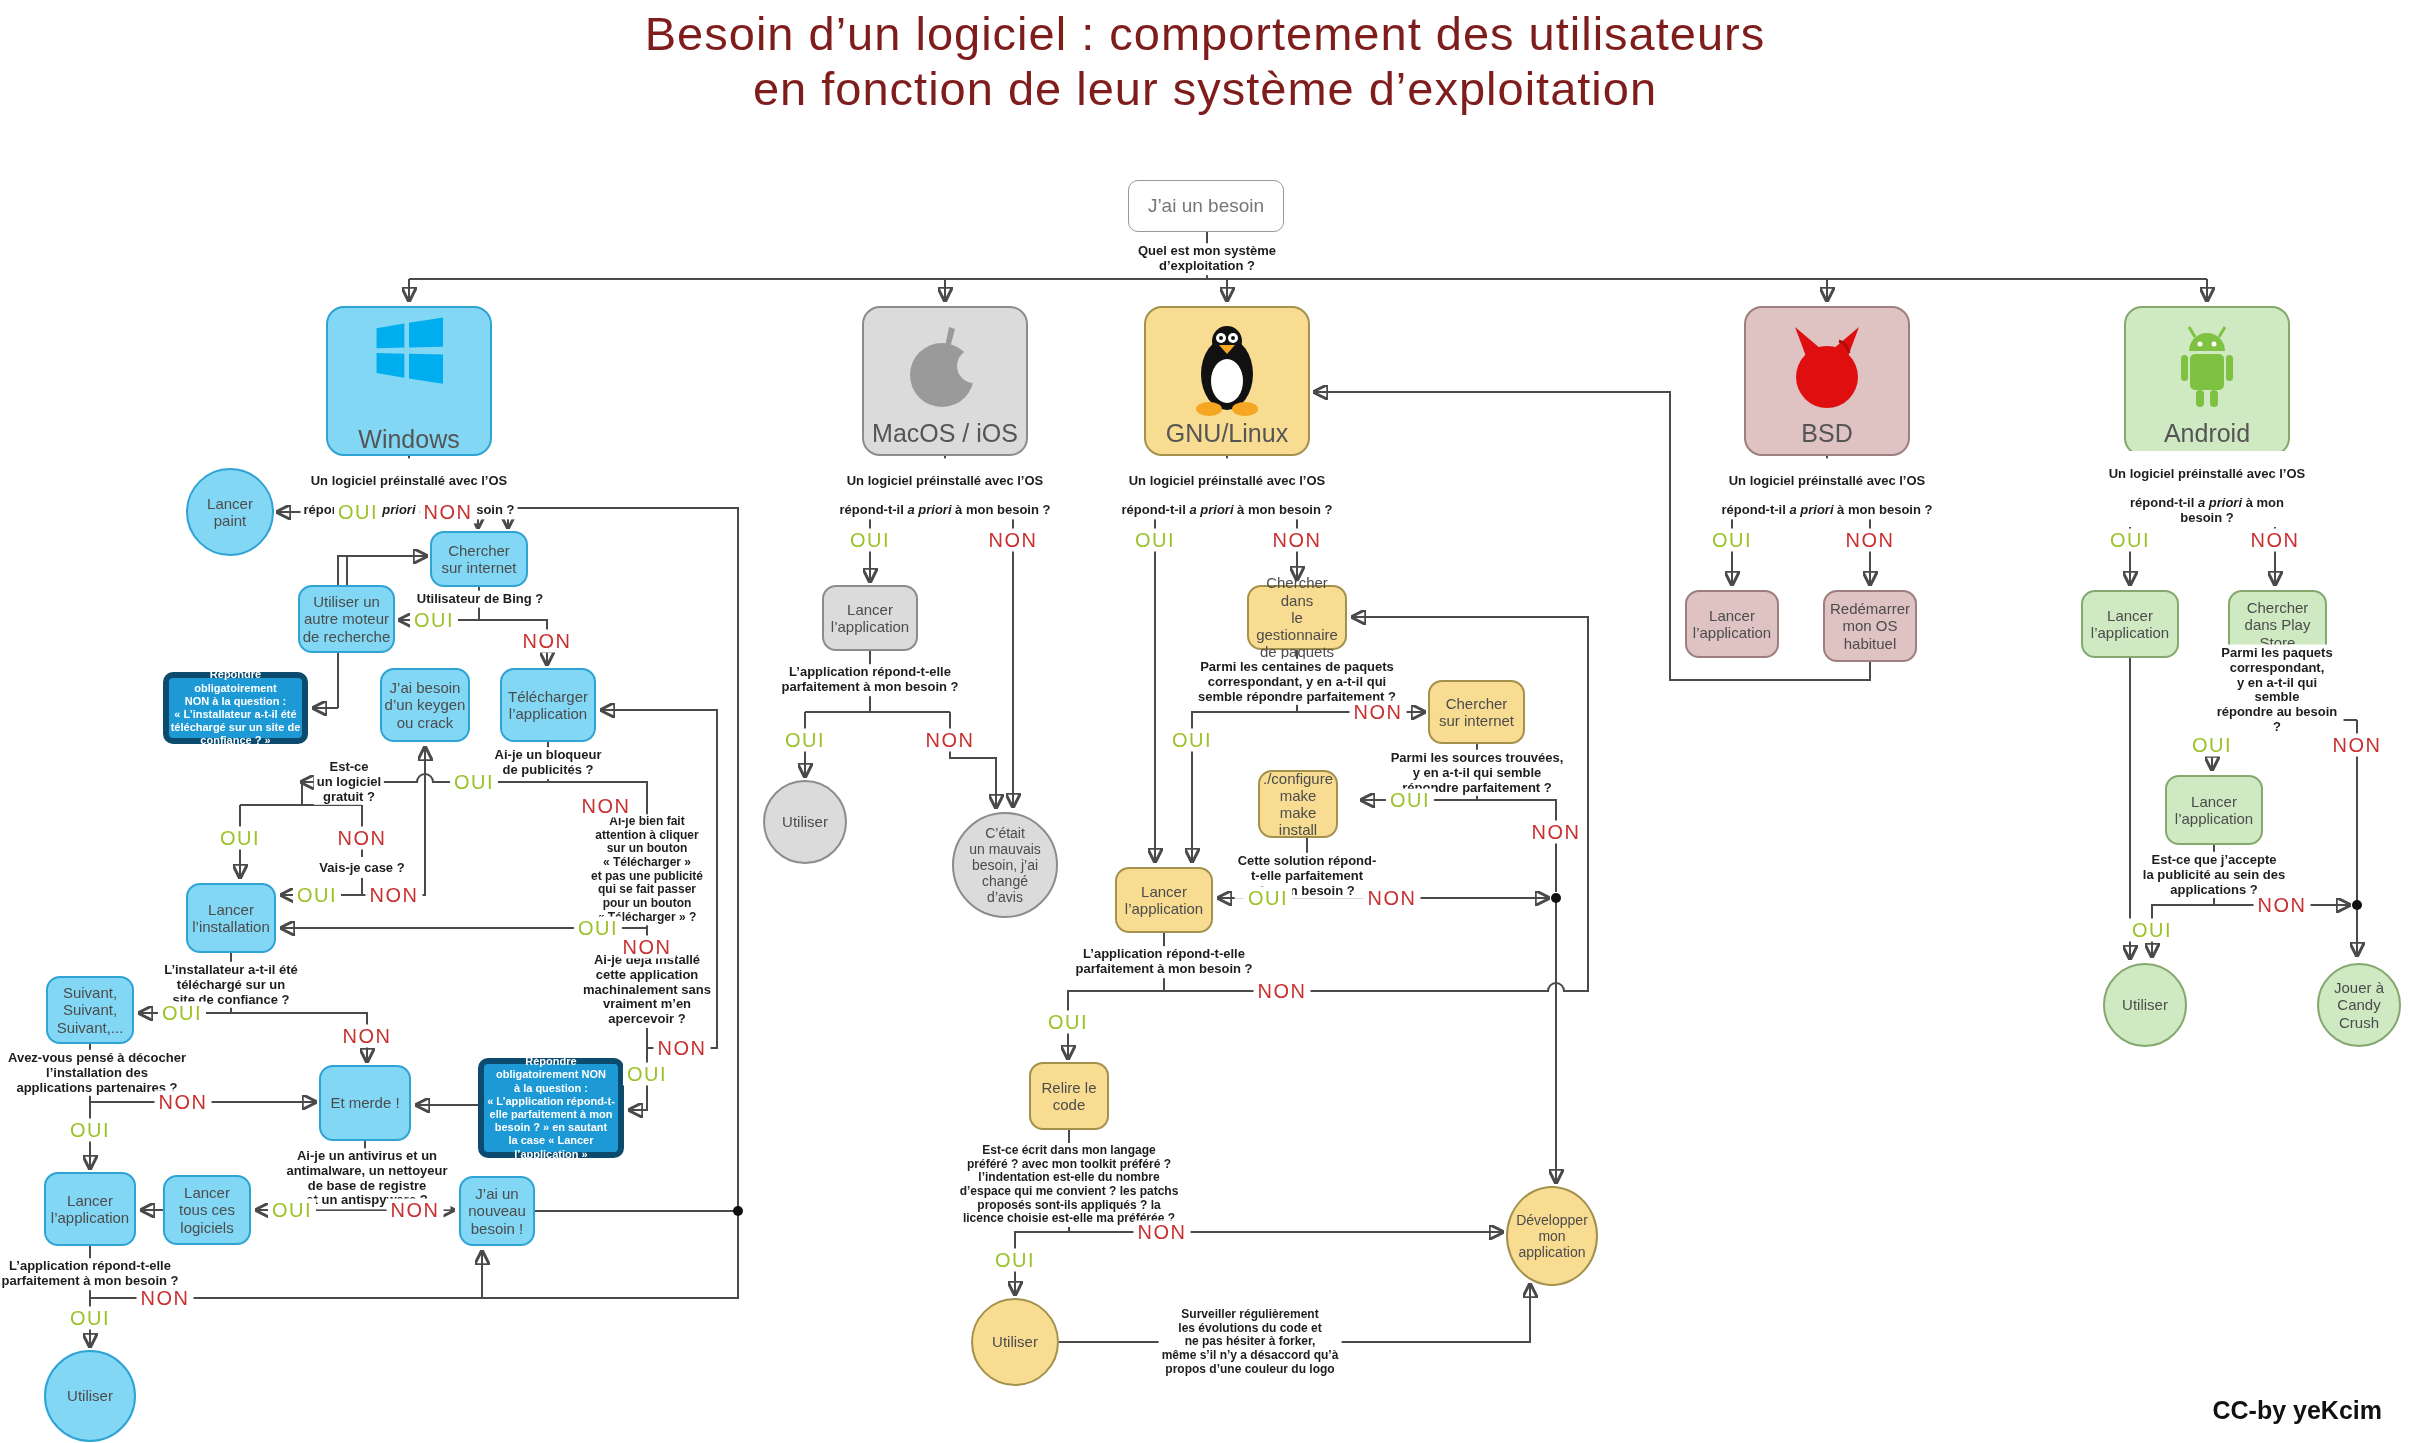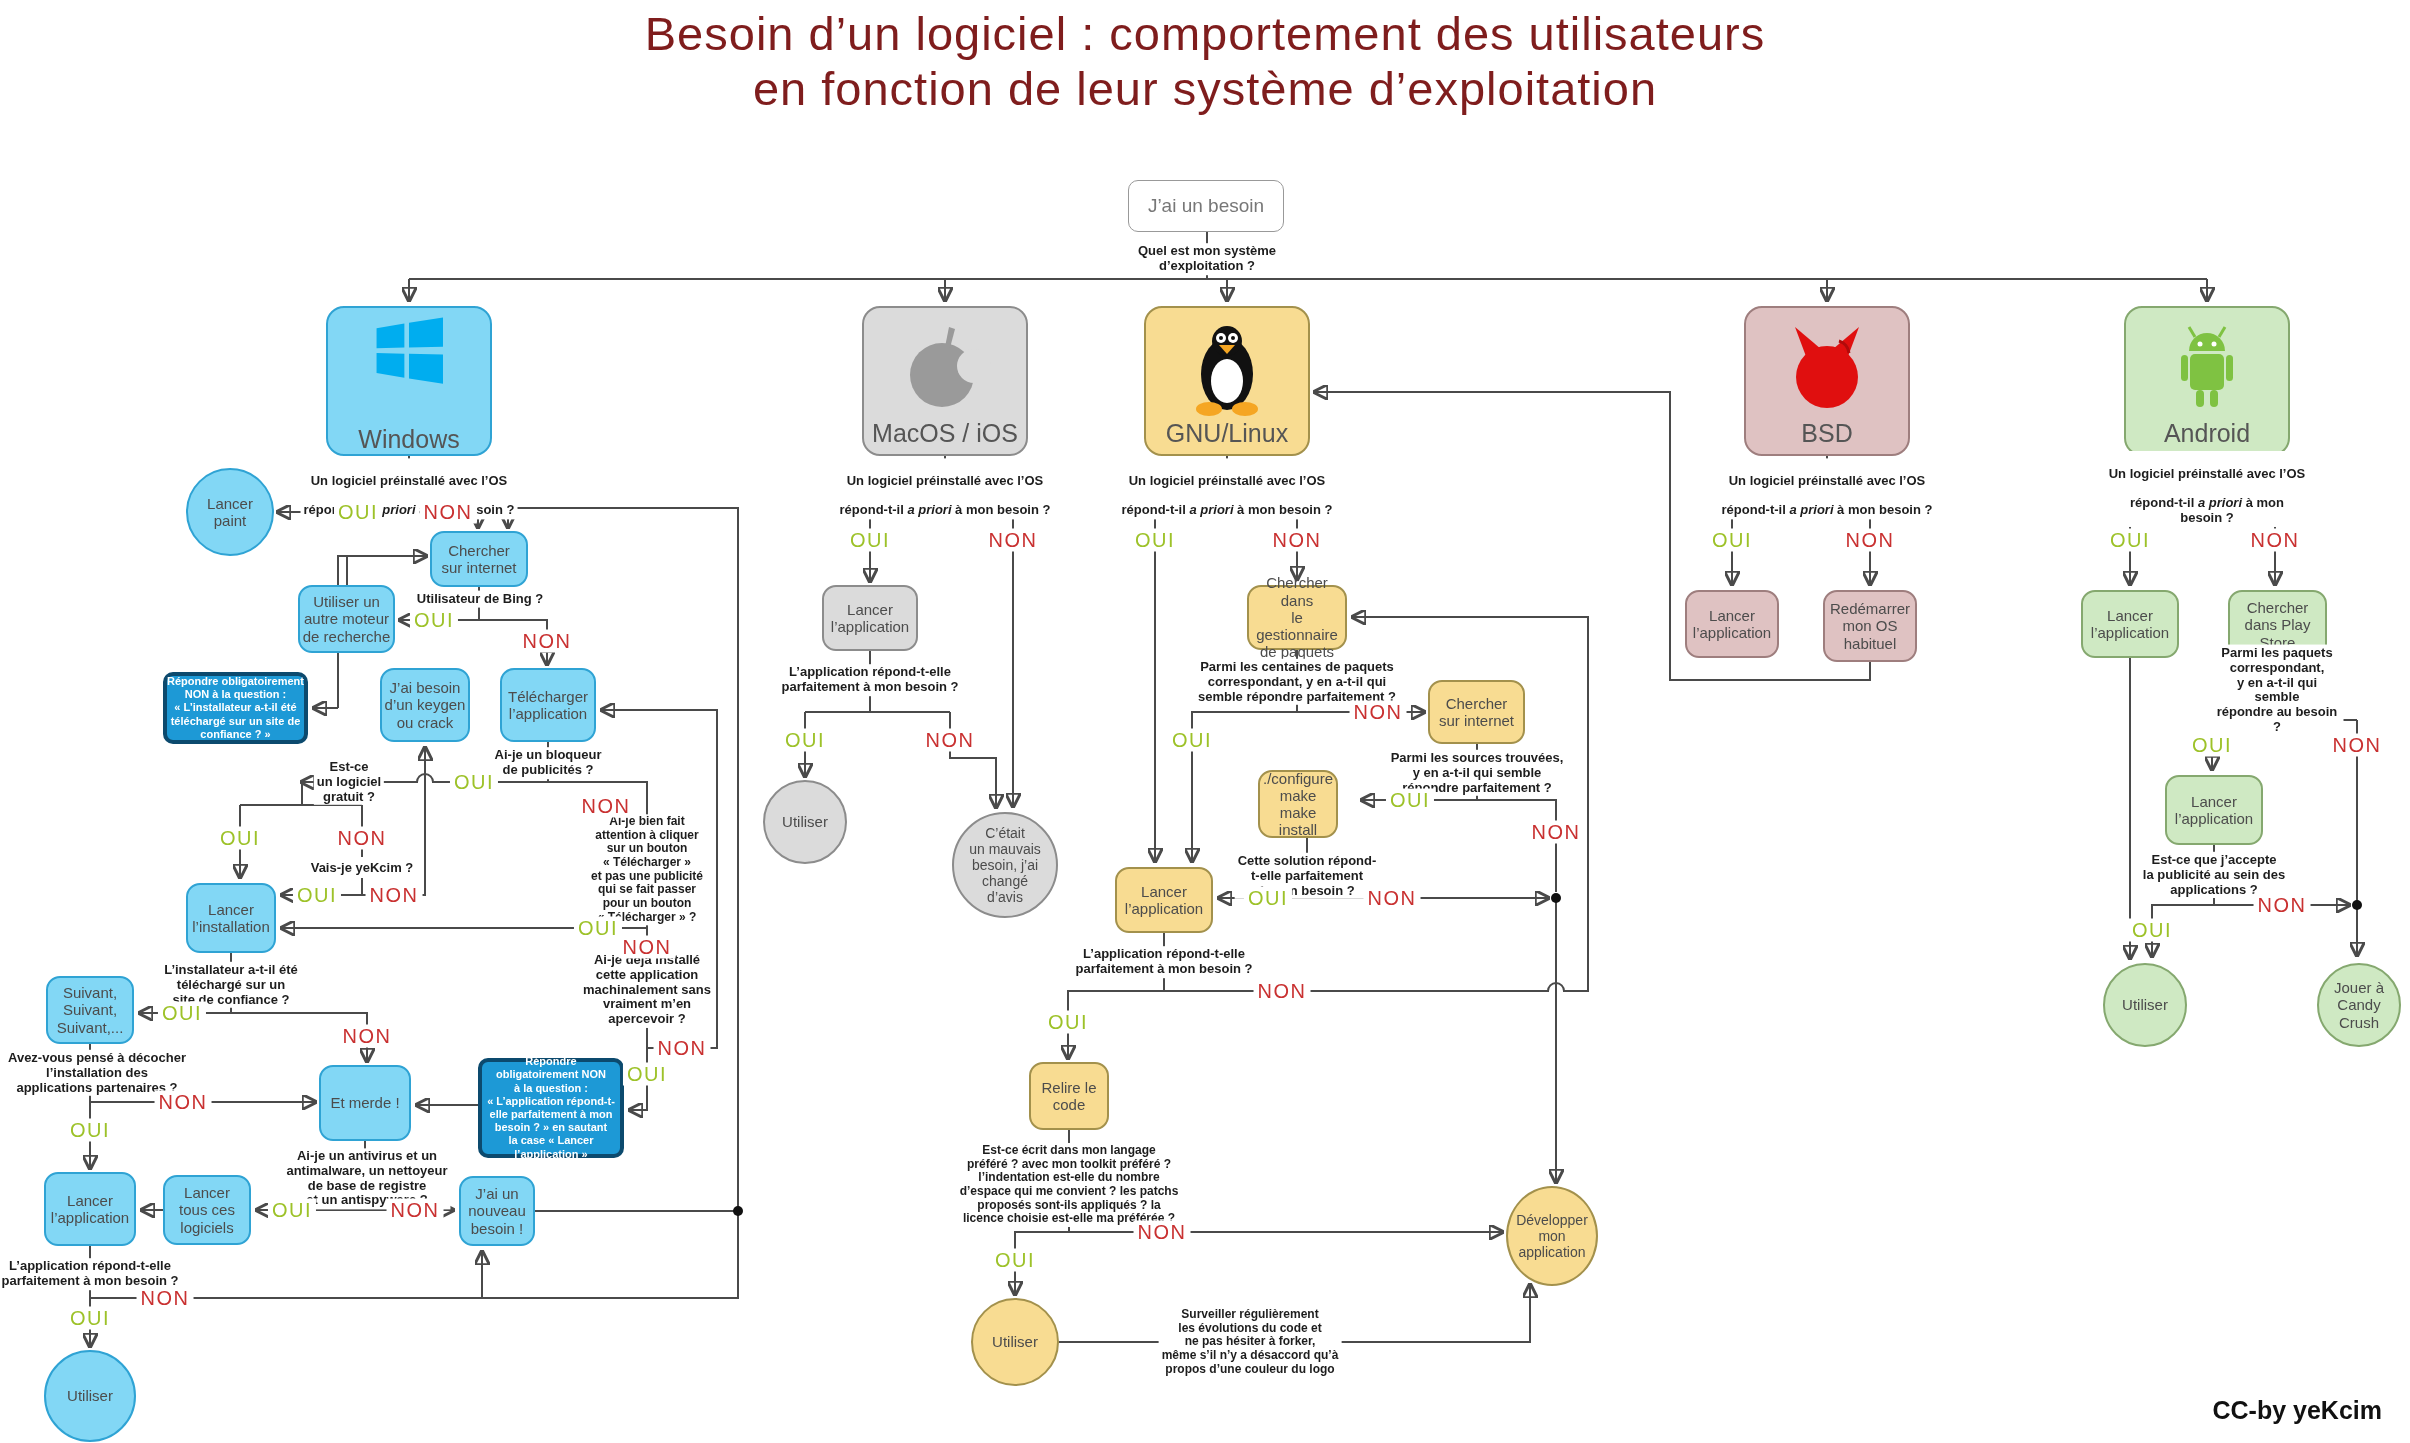--- a/index.html
+++ b/index.html
@@ -15,21 +15,21 @@
         white-space:pre-line;font-size:15px;line-height:1.15;color:#4c4c4c;box-sizing:border-box;}
   .circle{border-radius:50%;}
   .start{background:#fff;border:1.5px solid #999;color:#777;font-size:19px;border-radius:10px;}
   .os{flex-direction:column;font-size:25px;color:#555;border-radius:18px;}
   .os .osicon{width:100px;height:100px;margin-top:4px;}
   .c-win{background:var(--win-fill);border-color:var(--win-border);gap:36px;}
   .c-mac{background:var(--mac-fill);border-color:var(--mac-border);}
   .c-lin{background:var(--linux-fill);border-color:var(--linux-border);}
   .c-bsd{background:var(--bsd-fill);border-color:var(--bsd-border);}
   .c-and{background:var(--android-fill);border-color:var(--android-border);}
-  .note{position:absolute;background:var(--note-blue);border:4px solid #0c4a6e;border-radius:10px;
+  .note{position:absolute;background:var(--note-blue);border:6px solid #0c4a6e;border-radius:10px;
         color:#fff;font-weight:bold;font-size:11px;line-height:1.2;display:flex;align-items:center;
         justify-content:center;text-align:center;white-space:pre-line;box-sizing:border-box;}
   .q{position:absolute;transform:translate(-50%,-50%);text-align:center;font-weight:bold;
      font-size:13px;line-height:1.14;color:#1d1d1d;background:#fff;white-space:pre-line;
      padding:1px 3px;}
   .q.small{font-size:12px;}
   .lbl{position:absolute;transform:translate(-50%,-50%);font-size:20px;letter-spacing:1.5px;
        background:#fff;padding:0 4px;}
   .oui{color:var(--oui-green);}
   .non{color:var(--non-red);}
@@ -271,21 +271,21 @@
   <div class="node c-win" style="left:380px;top:668px;width:90px;height:74px">J’ai besoin
 d’un keygen
 ou crack</div>
   <div class="node c-win" style="left:500px;top:668px;width:96px;height:74px">Télécharger
 l’application</div>
   <div class="q" style="left:548px;top:763px">Ai-je un bloqueur
 de publicités ?</div>
   <div class="q" style="left:349px;top:782px">Est-ce
 un logiciel
 gratuit ?</div>
-  <div class="q" style="left:362px;top:868px">Vais-je yeKcim ?</div>
+  <div class="q" style="left:362px;top:868px">Vais-je case ?</div>
   <div class="q small" style="left:647px;top:870px">Ai-je bien fait
 attention à cliquer
 sur un bouton
 « Télécharger »
 et pas une publicité
 qui se fait passer
 pour un bouton
 « Télécharger » ?</div>
   <div class="node c-win" style="left:186px;top:883px;width:90px;height:70px">Lancer
 l’installation</div>

